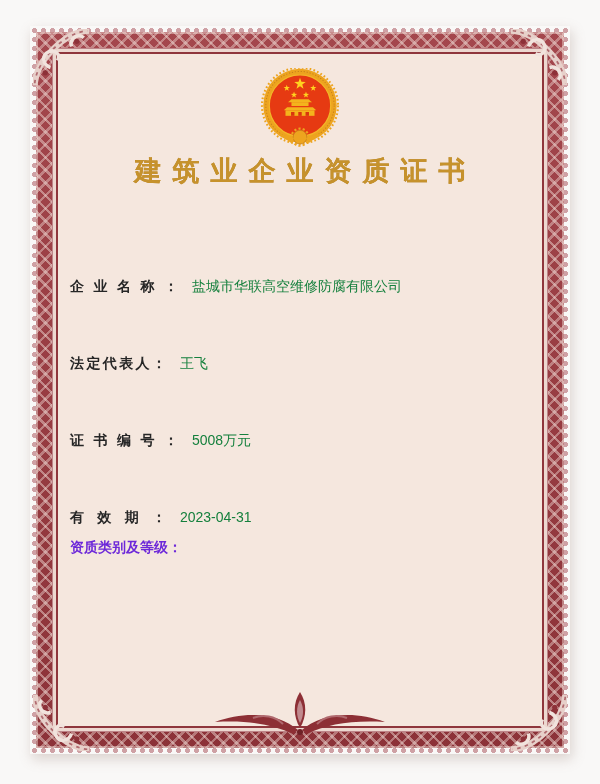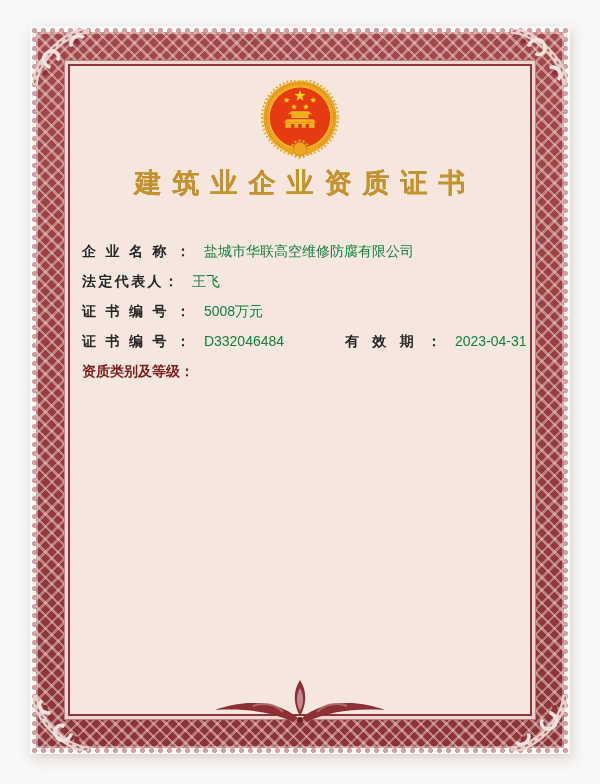--- a/index.html
+++ b/index.html
@@ -10,21 +10,21 @@
   }
   
   .cert{
     position:absolute;left:30px;top:26px;width:540px;height:728px;
     box-sizing:border-box;padding:6px;
     background-image:radial-gradient(circle 2.6px at 4.5px 4.5px,#cfa1a5 96%,rgba(0,0,0,0) 100%);
     background-size:9px 9px;
     box-shadow:2px 5px 12px rgba(140,110,100,.28);
   }
   .band{
-    position:relative;width:100%;height:100%;box-sizing:border-box;padding:32px;
+    position:relative;width:100%;height:100%;box-sizing:border-box;padding:20px;
     background:
       repeating-linear-gradient(45deg, rgba(240,218,212,.48) 0 2.5px, rgba(240,218,212,0) 2.5px 9px),
       repeating-linear-gradient(-45deg, rgba(240,218,212,.42) 0 2.5px, rgba(240,218,212,0) 2.5px 9px),
       linear-gradient(#a4474d,#8c3238);
     box-shadow:inset 0 0 0 2px rgba(255,244,238,.4);
   }
   .inner{
     position:relative;width:100%;height:100%;box-sizing:border-box;
     background:#f5e7de;
     border:2px solid #8f363c;
@@ -44,25 +44,25 @@
     font-size:27px;line-height:34px;font-weight:bold;
     color:#c6922c;letter-spacing:11px;padding-left:11px;
     text-shadow:0 0 .5px #b07d20;
   }
   .fields{margin-top:36px;}
   .row{display:flex;line-height:30px;font-size:14px;white-space:nowrap;}
   .col1{flex:0 0 263px;overflow:visible;}
   .lbl{
     display:inline-block;width:108px;
     text-align:justify;text-align-last:justify;
-    font-weight:bold;color:#262626;
+    font-weight:bold;color:#262626;margin-top:47px;
   }
   .lbl2{width:96px;}
   .val{color:#15803d;margin-left:10px;}
-  .section-title{font-weight:bold;font-size:14px;color:#7f1d1d;line-height:30px;}
+  .section-title{font-weight:bold;font-size:14px;color:#6d28d9;line-height:30px;}
   .qual{font-size:14.5px;color:#3a3a3a;line-height:27.5px;}
 </style>
 </head>
 <body>
 
 <div class="cert">
 
   <svg class="corner tl" viewBox="0 0 64 64">
     <path d="M2 62 C4 36 36 4 62 2" fill="none" stroke="#e7d0ca" stroke-width="7" stroke-linecap="round"></path>
     <path d="M2 62 C4 36 36 4 62 2" fill="none" stroke="#b06a6f" stroke-width="2" stroke-dasharray="4 5"></path>
@@ -148,24 +148,20 @@
               <span class="val">王飞</span>
             </span>
           </div>
           <div class="row">
             <span class="col1">
               <span class="lbl">证书编号：</span>
               <span class="val">5008万元</span>
             </span>
           </div>
           <div class="row">
-            <span class="col1">
-              <span class="lbl">证书编号：</span>
-              <span class="val">D332046484</span>
-            </span>
             <span class="col2">
               <span class="lbl lbl2">有效期：</span>
               <span class="val">2023-04-31</span>
             </span>
           </div>
         </div>
 
       <div class="section-title">资质类别及等级：</div>
       <div>
 

